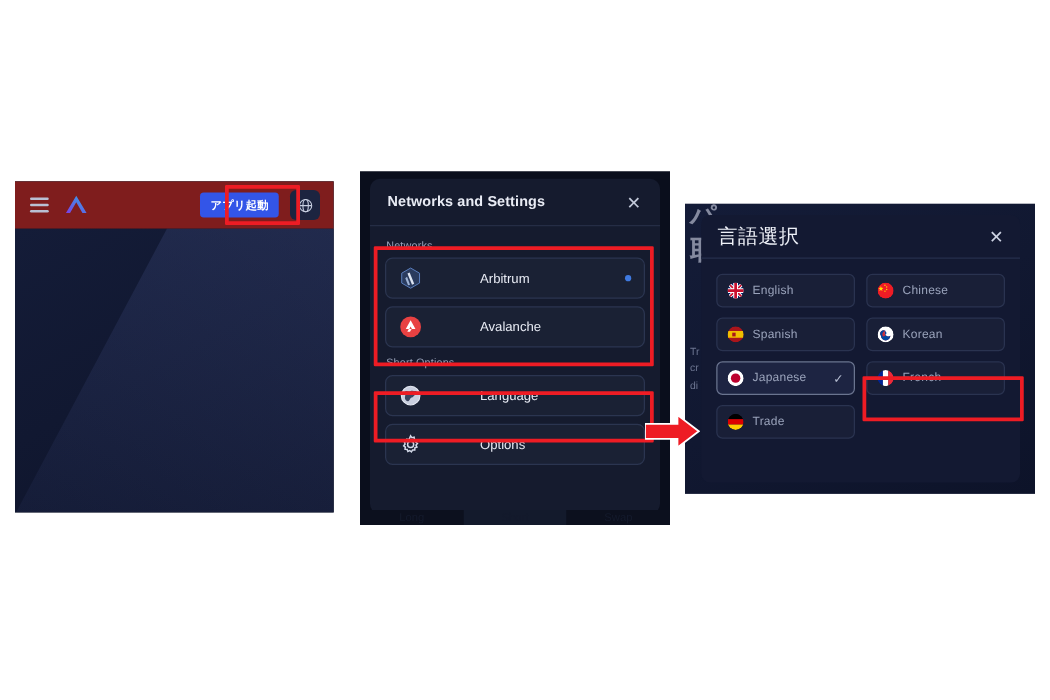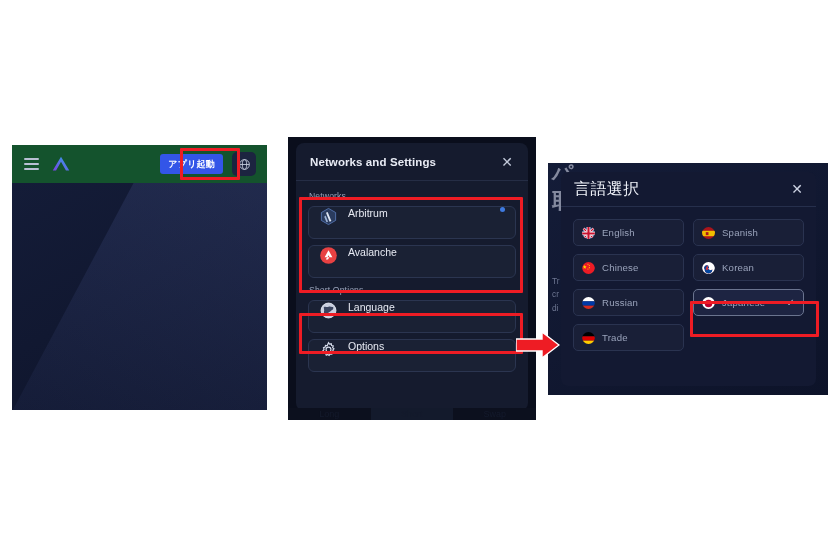--- a/index.html
+++ b/index.html
@@ -11,21 +11,21 @@
   }
   #stage { position:relative; width:840px; height:560px; background:#fff; }
 
   
   #panel1 {
     position:absolute; left:12px; top:145px; width:255px; height:265px;
     background:#0b1020; overflow:hidden;
   }
   .p1-topbar {
     position:absolute; left:0; top:0; width:100%; height:38px;
-    background:#14532d; display:flex; align-items:center;
+    background:#7f1d1d; display:flex; align-items:center;
   }
   .hamburger { margin-left:12px; width:15px; height:12px;
     display:flex; flex-direction:column; justify-content:space-between; }
   .hamburger i { display:block; height:2px; background:#b9c0d4; border-radius:1px; }
   .p1-logo { margin-left:11px; width:22px; height:22px; }
   .p1-spacer { flex:1 1 auto; }
   .launch-btn {
     position:relative; height:20px; padding:0 8px;
     background:#3355e8; border-radius:3px;
     color:#fff; font-size:9px; font-weight:700; letter-spacing:.2px;
@@ -72,21 +72,21 @@
     display:flex; align-items:center; padding:10px 14px;
   }
   .p2-title { color:#e9ecf5; font-size:11.5px; font-weight:700; letter-spacing:.1px; }
   .p2-x { margin-left:auto; color:#c3cada; font-size:14px; line-height:1;
           width:14px; height:14px; display:flex; align-items:center; justify-content:center; }
   .p2-body { padding:8px 12px 0 12px; }
   .p2-sectlabel { color:#98a1b8; font-size:8.6px; margin:2px 0 5px 1px; letter-spacing:.15px; }
   .p2-row {
     height:33px; margin-bottom:6px;
     background:#1a2134; border:1px solid #2b3550; border-radius:6px;
-    display:flex; align-items:flex-start; padding:0 10px;
+    display:flex; align-items:center; padding:0 10px;gap:36px;
   }
   .p2-row-label { color:#e7eaf3; font-size:10.5px; margin-left:10px; font-weight:400; }
   .p2-dot { margin-left:auto; width:5px; height:5px; border-radius:50%; background:#3f7ae0; }
   .p2-sectlabel.more { margin-top:7px; }
   .p2-underbar{
     position:absolute; left:0; bottom:0; width:100%; height:12px;
     display:flex; background:#0c101e;
   }
   .p2-ub { flex:1; color:#141a2c; font-size:9px; display:flex;
            align-items:center; justify-content:center; }
@@ -285,86 +285,86 @@
               <path d="M12 0 v24 M0 12 h24" stroke="#c8102e" stroke-width="4"></path>
             </svg>
           </span>
           <span class="lang-label">English</span>
           <span class="lang-check"></span>
         </div>
 
         <div class="lang-cell">
           <span class="flag">
             <svg viewBox="0 0 24 24" width="13" height="13">
-              <circle cx="12" cy="12" r="12" fill="#aa151b"></circle>
-              <rect y="7" width="24" height="10" fill="#f1bf00"></rect>
-              <rect x="7" y="9.5" width="5" height="5.5" fill="#aa151b"></rect>
-            </svg>
-          </span>
-          <span class="lang-label">Spanish</span>
-          <span class="lang-check"></span>
-        </div>
-
-        <div class="lang-cell">
-          <span class="flag">
-            <svg viewBox="0 0 24 24" width="13" height="13">
               <circle cx="12" cy="12" r="12" fill="#ee1c25"></circle>
               <path d="M5 5.3 l1 2.6 l2.7 .2 l-2.1 1.7 l.7 2.6 l-2.3-1.5 l-2.3 1.5
                        l.7-2.6 l-2-1.7 l2.7-.2 Z" fill="#ffde00"></path>
               <circle cx="11" cy="4" r="1" fill="#ffde00"></circle>
               <circle cx="13.6" cy="6.6" r="1" fill="#ffde00"></circle>
               <circle cx="13.6" cy="10.4" r="1" fill="#ffde00"></circle>
               <circle cx="11" cy="12.8" r="1" fill="#ffde00"></circle>
             </svg>
           </span>
           <span class="lang-label">Chinese</span>
           <span class="lang-check"></span>
         </div>
 
         <div class="lang-cell">
           <span class="flag">
             <svg viewBox="0 0 24 24" width="13" height="13">
+              <circle cx="12" cy="12" r="12" fill="#aa151b"></circle>
+              <rect y="7" width="24" height="10" fill="#f1bf00"></rect>
+              <rect x="7" y="9.5" width="5" height="5.5" fill="#aa151b"></rect>
+            </svg>
+          </span>
+          <span class="lang-label">Spanish</span>
+          <span class="lang-check"></span>
+        </div>
+
+        <div class="lang-cell">
+          <span class="flag">
+            <svg viewBox="0 0 24 24" width="13" height="13">
               <circle cx="12" cy="12" r="12" fill="#fff"></circle>
               <path d="M5 14 a5 5 0 0 1 7-7 a5 5 0 0 0 7 7 a7 7 0 0 1-14 0 Z" fill="#cd2e3a"></path>
               <path d="M5 14 a5 5 0 0 1 7-7 a5 5 0 0 0-3.5 8.5 A5 5 0 0 1 5 14Z" fill="#0047a0"></path>
               <path d="M12 7 a5 5 0 0 0 7 7 a7 7 0 0 1-14 0 a5 5 0 0 0 7-7Z" fill="#0047a0"></path>
             </svg>
           </span>
           <span class="lang-label">Korean</span>
           <span class="lang-check"></span>
         </div>
 
-        <div class="lang-cell">
-          <span class="flag">
-            <svg viewBox="0 0 24 24" width="13" height="13">
-              <clipPath id="ruc">
+
+        <div class="lang-cell selected">
+          <span class="flag">
+            <svg viewBox="0 0 24 24" width="13" height="13">
+              <circle cx="12" cy="12" r="12" fill="#fff"></circle>
+              <circle cx="12" cy="12" r="7" fill="#bc002d"></circle>
+            </svg>
+          </span>
+          <span class="lang-label">Japanese</span>
+          <span class="lang-check">✓</span>
+        </div>
+
+        <div class="lang-cell">
+          <span class="flag">
+            <svg viewBox="0 0 24 24" width="13" height="13">
+              <clipPath id="frc">
                   <circle cx="12" cy="12" r="12"></circle>
                 </clipPath>
-              <g clip-path="url(#ruc)">
-                <rect width="24" height="8" fill="#fff"></rect>
-                <rect y="8" width="24" height="8" fill="#0039a6"></rect>
-                <rect y="16" width="24" height="8" fill="#d52b1e"></rect>
+              <g clip-path="url(#frc)">
+                <rect width="8" height="24" fill="#002395"></rect>
+                <rect x="8" width="8" height="24" fill="#fff"></rect>
+                <rect x="16" width="8" height="24" fill="#ed2939"></rect>
               </g>
             </svg>
           </span>
-          <span class="lang-label">Russian</span>
-          <span class="lang-check"></span>
-        </div>
-
-        <div class="lang-cell selected">
-          <span class="flag">
-            <svg viewBox="0 0 24 24" width="13" height="13">
-              <circle cx="12" cy="12" r="12" fill="#fff"></circle>
-              <circle cx="12" cy="12" r="7" fill="#bc002d"></circle>
-            </svg>
-          </span>
-          <span class="lang-label">Japanese</span>
-          <span class="lang-check">✓</span>
-        </div>
-
+          <span class="lang-label">French</span>
+          <span class="lang-check"></span>
+        </div>
 
         <div class="lang-cell">
           <span class="flag">
             <svg viewBox="0 0 24 24" width="13" height="13">
               <clipPath id="dec">
                   <circle cx="12" cy="12" r="12"></circle>
                 </clipPath>
               <g clip-path="url(#dec)">
                 <rect width="24" height="8" fill="#000"></rect>
                 <rect y="8" width="24" height="8" fill="#dd0000"></rect>

